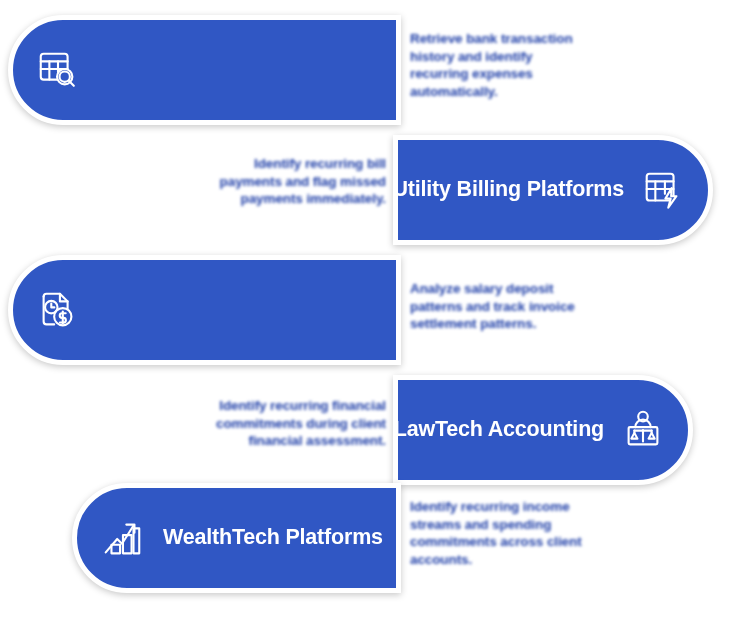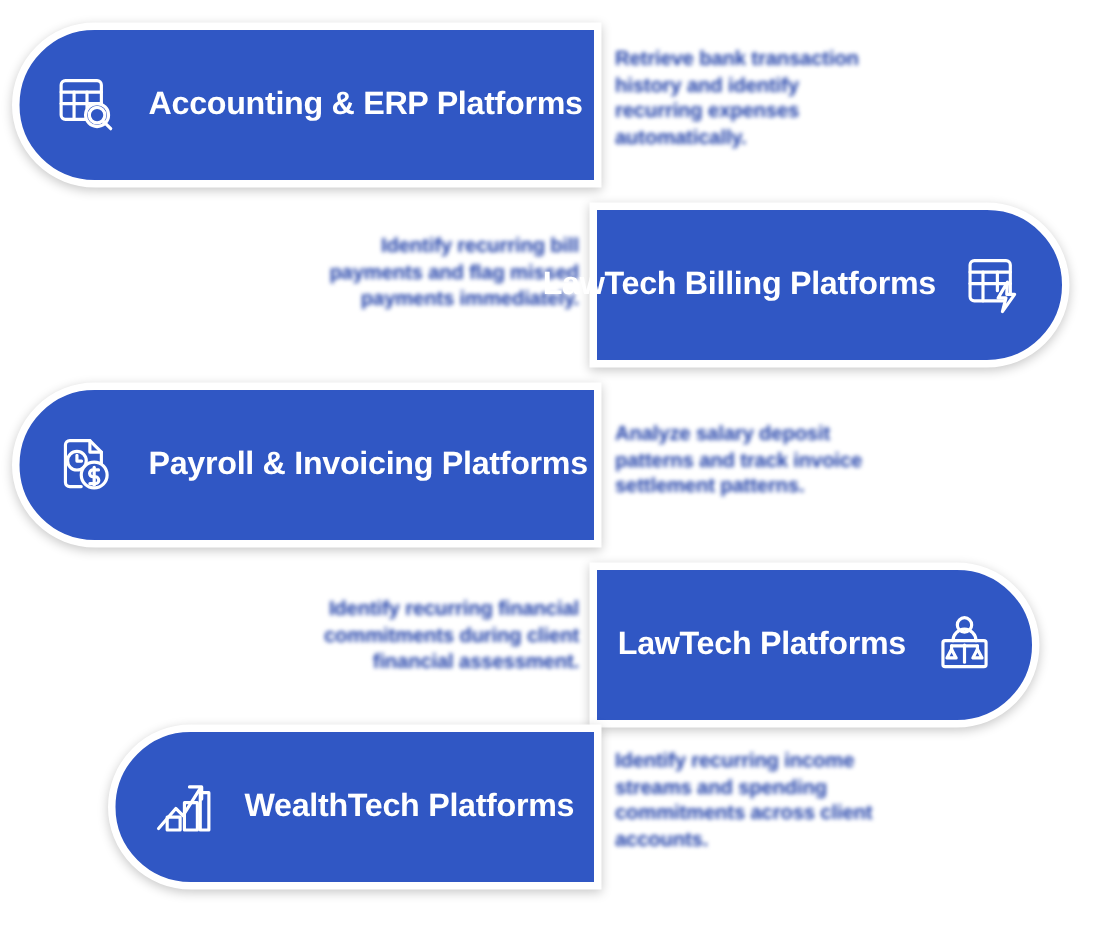--- a/index.html
+++ b/index.html
@@ -104,29 +104,28 @@
           <rect x="6" y="7" width="28" height="27" rx="3"></rect>
           <line x1="6" y1="15" x2="34" y2="15"></line>
           <line x1="6" y1="23" x2="34" y2="23"></line>
           <line x1="15" y1="15" x2="15" y2="34"></line>
           <line x1="24" y1="15" x2="24" y2="26"></line>
           <circle cx="31" cy="31" r="8" fill="#3057c4"></circle>
           <circle cx="31" cy="31" r="5.4"></circle>
           <line x1="35" y1="35" x2="40.5" y2="40.5"></line>
         </svg>
       </span>
-      <span class="pill-label">Accounting &amp; ERP Platforms</span>
     </div>
     <div class="desc align-left" style="left:410px; top:15px; width:165px;">Retrieve bank transaction history and identify recurring expenses automatically.</div>
   </div>
 
   <div class="row" style="top:135px;">
     <div class="desc align-right" style="left:196px; top:20px; width:190px;">Identify recurring bill payments and flag missed payments immediately.</div>
     <div class="pill right-round" style="left:393px; width:320px;">
-      <span class="pill-label">LawTech Billing Platforms</span>
+      <span class="pill-label">Utility Billing Platforms</span>
       <span class="pill-icon">
         <svg viewBox="0 0 48 48" fill="none" stroke="#ffffff" stroke-width="2.2" stroke-linecap="round" stroke-linejoin="round">
           <rect x="7" y="7" width="28" height="28" rx="3"></rect>
           <line x1="7" y1="15" x2="35" y2="15"></line>
           <line x1="7" y1="23" x2="35" y2="23"></line>
           <line x1="16" y1="15" x2="16" y2="35"></line>
           <line x1="26" y1="15" x2="26" y2="28"></line>
           <path d="M33 22 L26.5 33 L32 33 L29.5 42.5 L38 30.5 L32.5 30.5 Z" fill="#3057c4" stroke="#ffffff"></path>
         </svg>
       </span>
@@ -140,29 +139,28 @@
           <path d="M9 10 a3 3 0 0 1 3-3 h14 l8 8 v10"></path>
           <path d="M9 10 v26 a3 3 0 0 0 3 3 h8"></path>
           <path d="M26 7 v8 h8"></path>
           <circle cx="17" cy="21" r="6.5" fill="#3057c4"></circle>
           <path d="M17 17.3 v4 h3.2"></path>
           <circle cx="29" cy="31" r="9" fill="#3057c4"></circle>
           <path d="M32 27.4 h-3.8 a2.4 2.4 0 0 0 0 4.8 h1.6 a2.4 2.4 0 0 1 0 4.8 H26"></path>
           <line x1="29" y1="25.6" x2="29" y2="38"></line>
         </svg>
       </span>
-      <span class="pill-label">Payroll &amp; Invoicing Platforms</span>
     </div>
     <div class="desc align-left" style="left:410px; top:25px; width:196px;">Analyze salary deposit patterns and track invoice settlement patterns.</div>
   </div>
 
   <div class="row" style="top:375px;">
     <div class="desc align-right" style="left:180px; top:22px; width:206px;">Identify recurring financial commitments during client financial assessment.</div>
     <div class="pill right-round" style="left:393px; width:300px;">
-      <span class="pill-label">LawTech Platforms</span>
+      <span class="pill-label">LawTech Accounting</span>
       <span class="pill-icon">
         <svg viewBox="0 0 48 48" fill="none" stroke="#ffffff" stroke-width="2.2" stroke-linecap="round" stroke-linejoin="round">
           <circle cx="24" cy="10" r="5"></circle>
           <path d="M16 21 a8 8 0 0 1 16 0"></path>
           <rect x="9" y="21" width="30" height="18" rx="1.5"></rect>
           <line x1="24" y1="24" x2="24" y2="36"></line>
           <path d="M15 27 l-3.2 6 h6.4 Z"></path>
           <path d="M33 27 l-3.2 6 h6.4 Z"></path>
           <line x1="15" y1="24.6" x2="15" y2="27"></line>
           <line x1="33" y1="24.6" x2="33" y2="27"></line>

